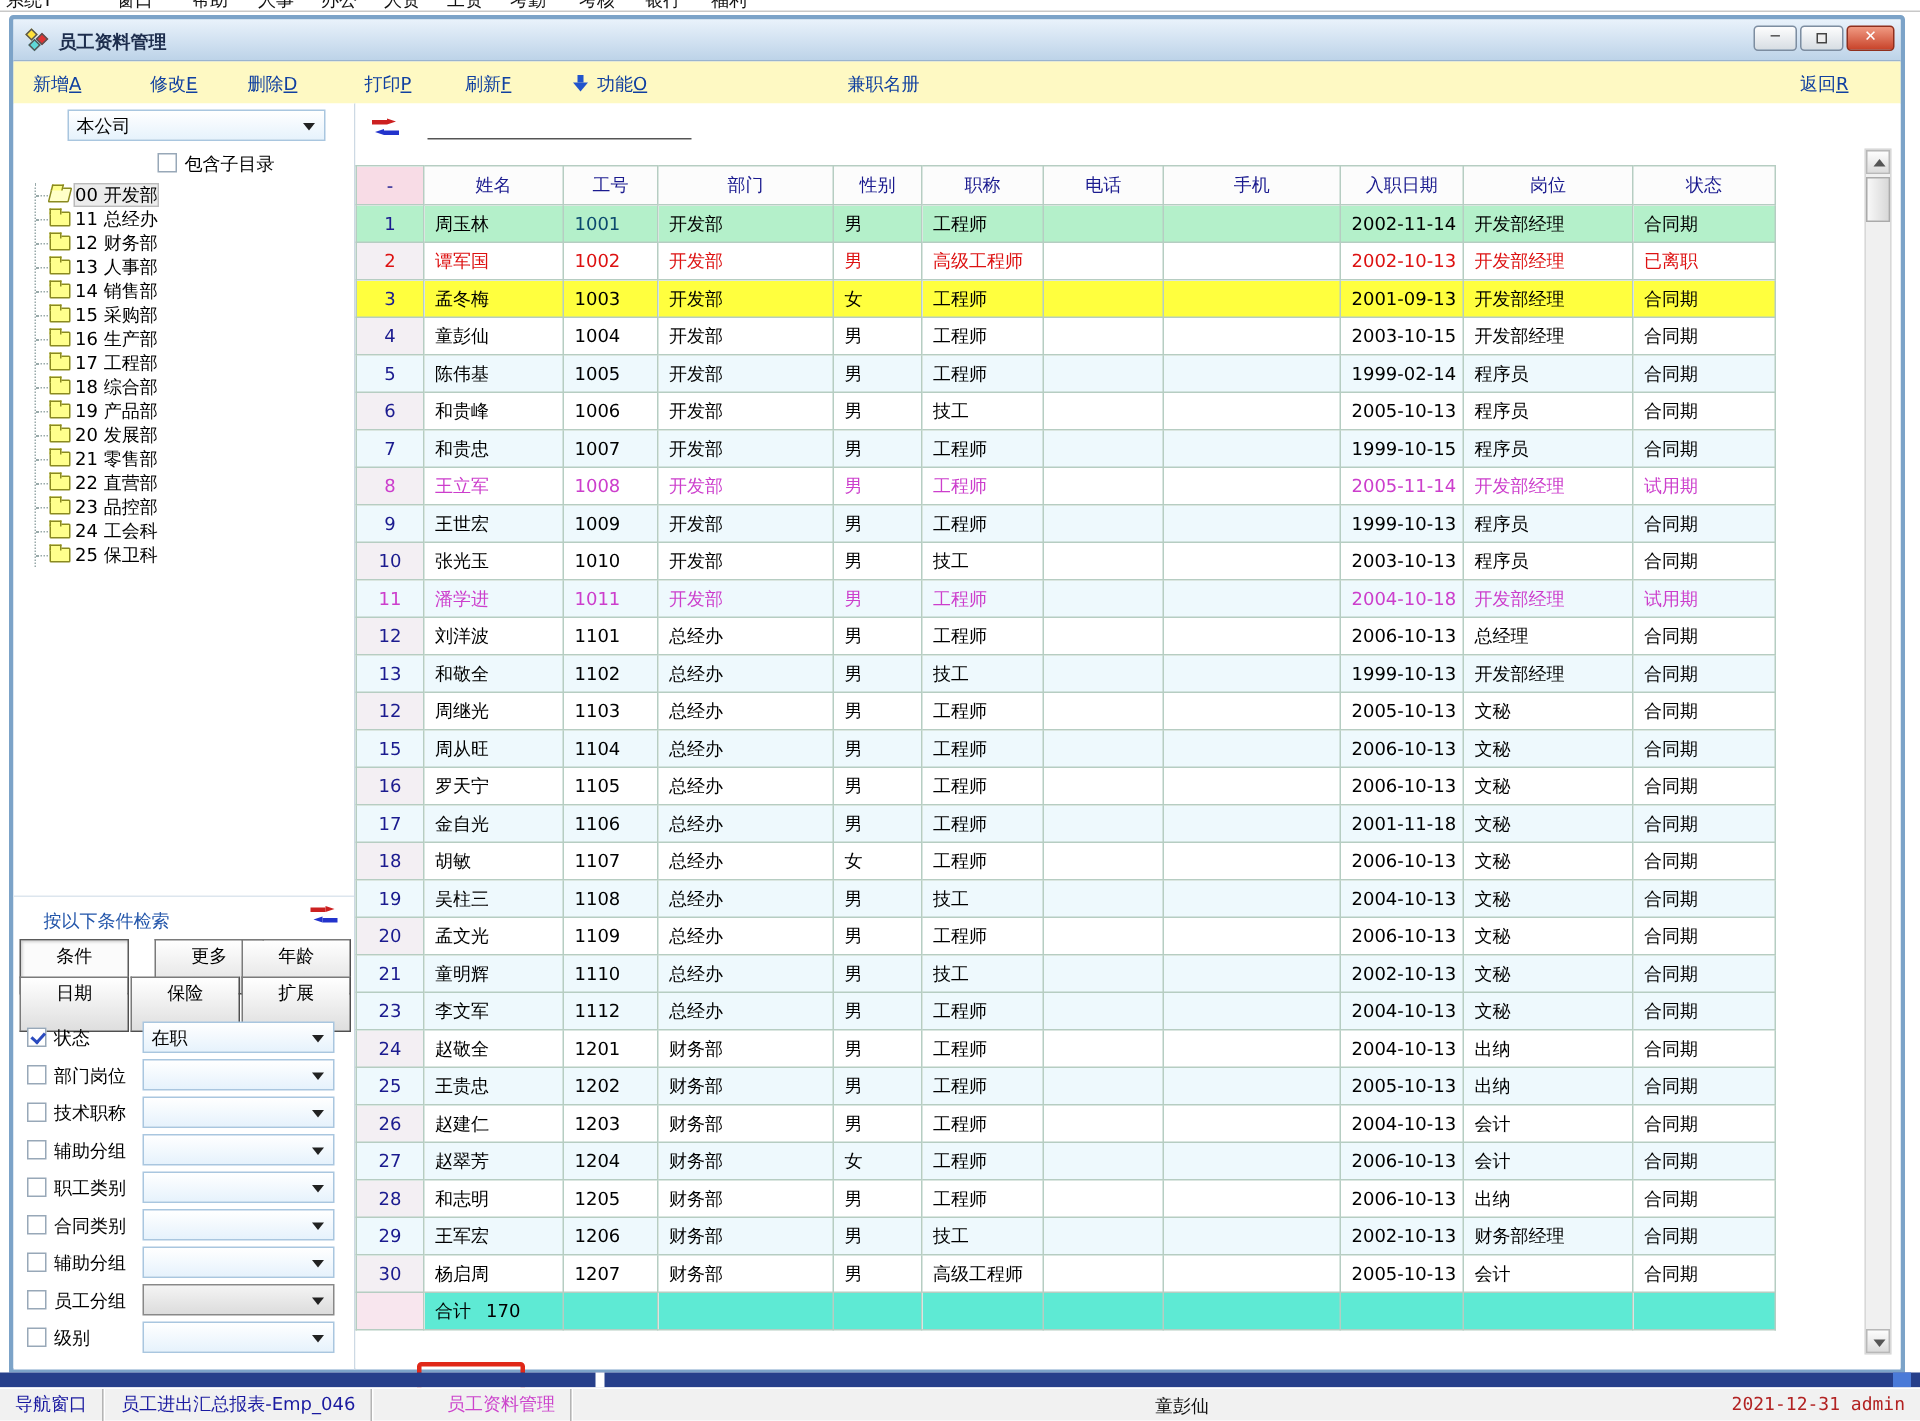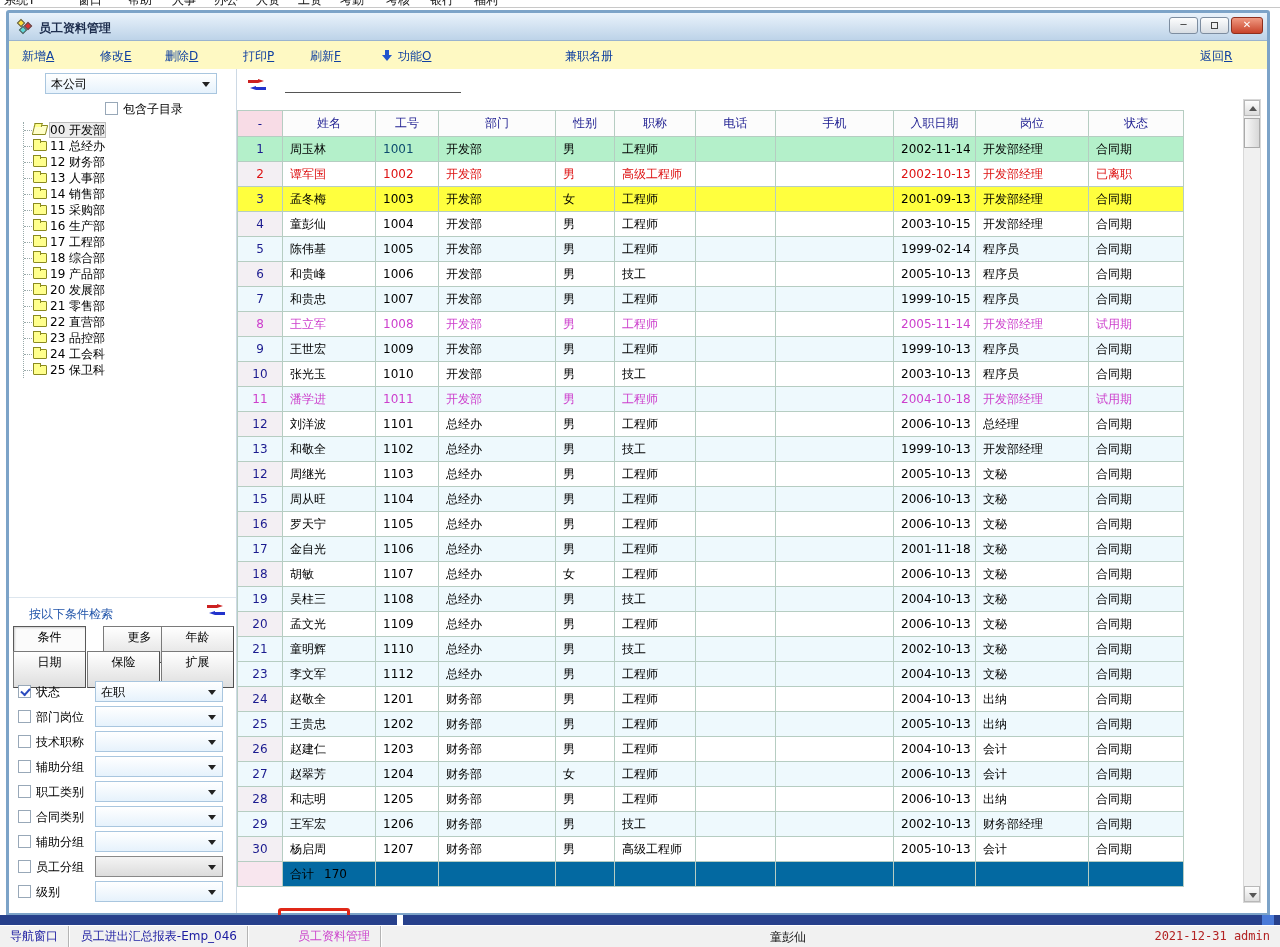--- a/index.html
+++ b/index.html
@@ -86,21 +86,21 @@
   .grid th { height:26px; border:1px solid #b6cdc2; background:#fcfcfc; color:#1b1b8f; font-weight:normal; text-align:center; padding:0; overflow:hidden; white-space:nowrap; }
   .grid th.first { background:#f8dce6; }
   .grid td { height:25px; border:1px solid #b6cdc2; padding:0 0 0 7px; text-align:left; overflow:hidden; white-space:nowrap; background:#fff; }
   .grid tr.alt td { background:#eef9fd; }
   .grid tr.row-mint td { background:#b4f0ca; }
   .grid tr.row-yellow td { background:#ffff3e; }
   .grid tr.text-red td { color:#dd1111; }
   .grid tr.text-magenta td { color:#cc3ecc; }
   .grid td.num { text-align:center; padding:0; background:#f3eff3; color:#1b1b8f; }
   .grid td.sel { background:#3c50d4; color:#0c4a6e; }
-  .grid tr.footer td { background:#0369a1; color:#000; }
+  .grid tr.footer td { background:#5eead4; color:#000; }
   .grid tr.footer td.numf { background:#f8e6ee; padding:0; }
   #total-box { left:41px; top:798px; width:72px; height:34px; border:3px solid #e02818; border-radius:3px; pointer-events:none; }
 
   
   #vscroll { left:1006px; top:30px; width:18px; height:804px; background:#f0f0f0; border:1px solid #d8d8d8; }
   .scr-btn { position:absolute; left:0; width:16px; height:16px; background:linear-gradient(#fdfdfd,#dcdcdc); border:1px solid #b8b8b8; }
   .scr-btn .tri-up { position:absolute; left:4px; top:5px; border-left:4px solid transparent; border-right:4px solid transparent; border-bottom:5px solid #555; }
   .scr-btn .tri-dn { position:absolute; left:4px; top:6px; border-left:4px solid transparent; border-right:4px solid transparent; border-top:5px solid #555; }
   #scr-up { top:0; } #scr-dn { bottom:0; }
   #scr-thumb { position:absolute; left:0; top:18px; width:16px; height:30px; background:linear-gradient(90deg,#f8f8f8,#d8d8d8); border:1px solid #aaa; }

